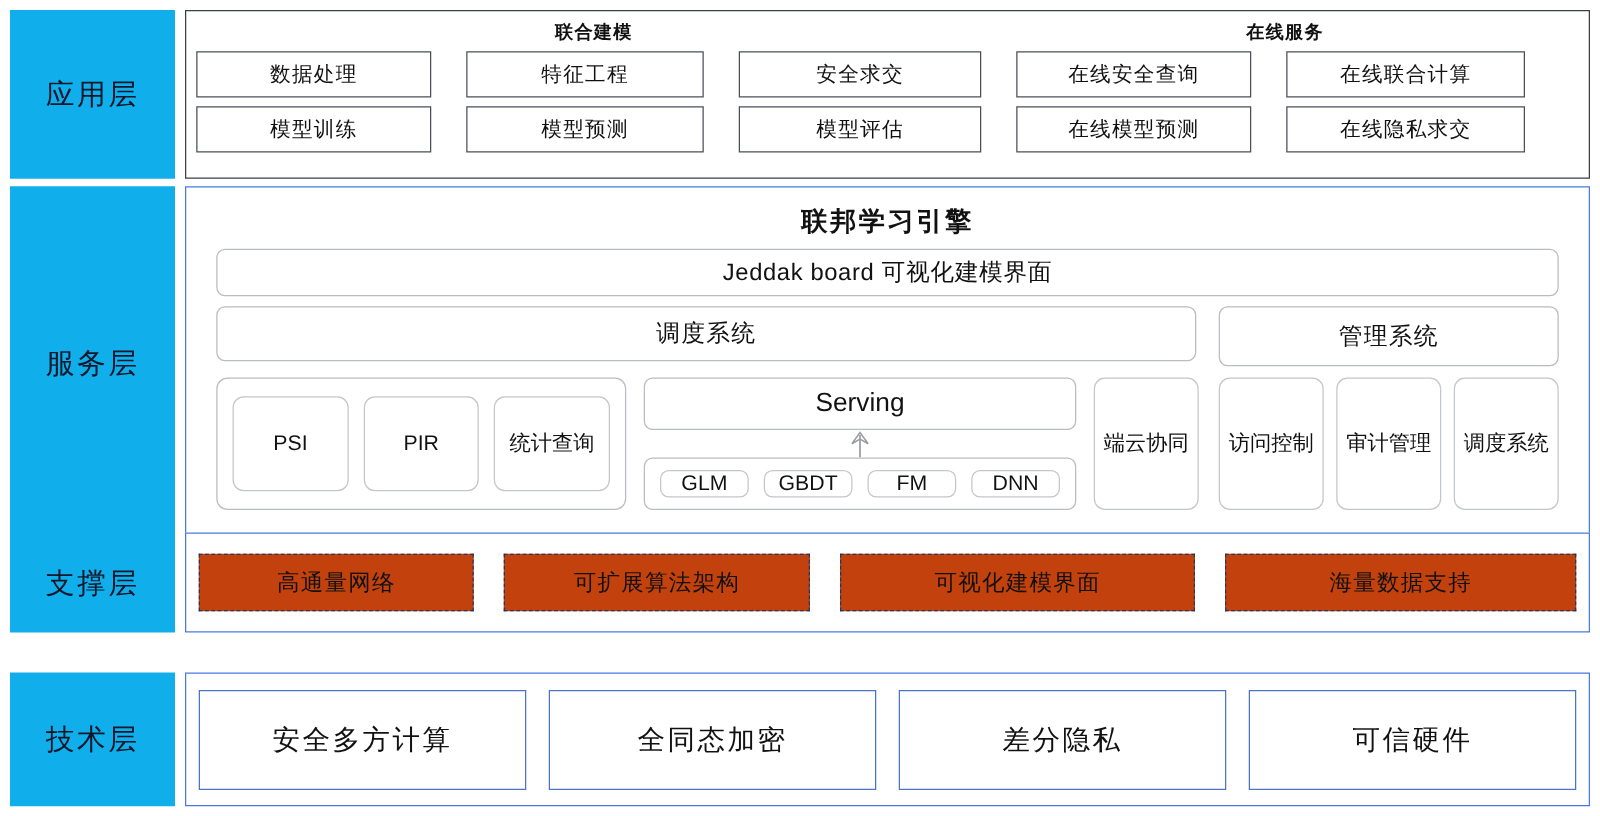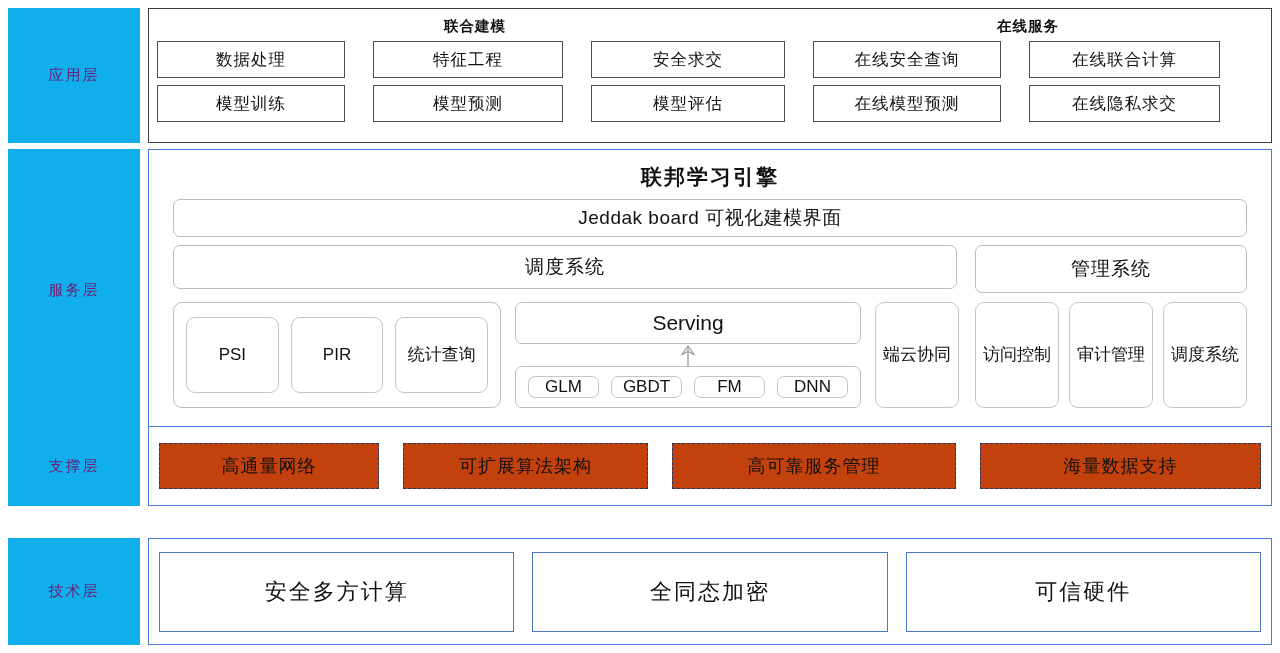--- a/index.html
+++ b/index.html
@@ -10,23 +10,23 @@
     font-family: "Liberation Sans", "DejaVu Sans", sans-serif;
     color: #111;
     overflow: hidden;
   }
   .canvas { position: relative; width: 1280px; height: 653px; }
 
   
   .layer-row { position: absolute; display: flex; }
   .layer-tag {
     background: #10AFEC;
-    color: #701a75;
-    display: flex; align-items: center; justify-content: center;
-    font-size: 15px; letter-spacing: 2px; font-weight: 400;
+    color: #0f172a;
+    display: flex; align-items: center; justify-content: center;
+    font-size: 23px; letter-spacing: 2px; font-weight: 400;
     flex: 0 0 auto;
   }
   .layer-panel {
     background: #ffffff;
     flex: 1 1 auto;
     position: relative;
   }
   .panel-dark { border: 1.6px solid #3a3f46; }
   .panel-blue { border: 1.8px solid #4a7ae0; }
 
@@ -215,27 +215,28 @@
         </div>
       </div>
     </div>
   </div>
 
   <div class="layer-row" id="sup-row">
     <div class="layer-tag" id="sup-tag">支撑层</div>
     <div class="layer-panel panel-blue" id="sup-panel">
       <div class="dashcell d-w1">高通量网络</div>
       <div class="dashcell d-w2">可扩展算法架构</div>
-      <div class="dashcell d-w3">高可靠服务管理</div>
+      <div class="dashcell d-w3">可视化建模界面</div>
       <div class="dashcell d-w4">海量数据支持</div>
     </div>
   </div>
 
   <div class="layer-row" id="tech-row">
     <div class="layer-tag" id="tech-tag">技术层</div>
     <div class="layer-panel panel-blue" id="tech-panel">
       <div class="techcell">安全多方计算</div>
       <div class="techcell">全同态加密</div>
+      <div class="techcell">差分隐私</div>
       <div class="techcell">可信硬件</div>
     </div>
   </div>
 
 </div>
 
 </body></html>

